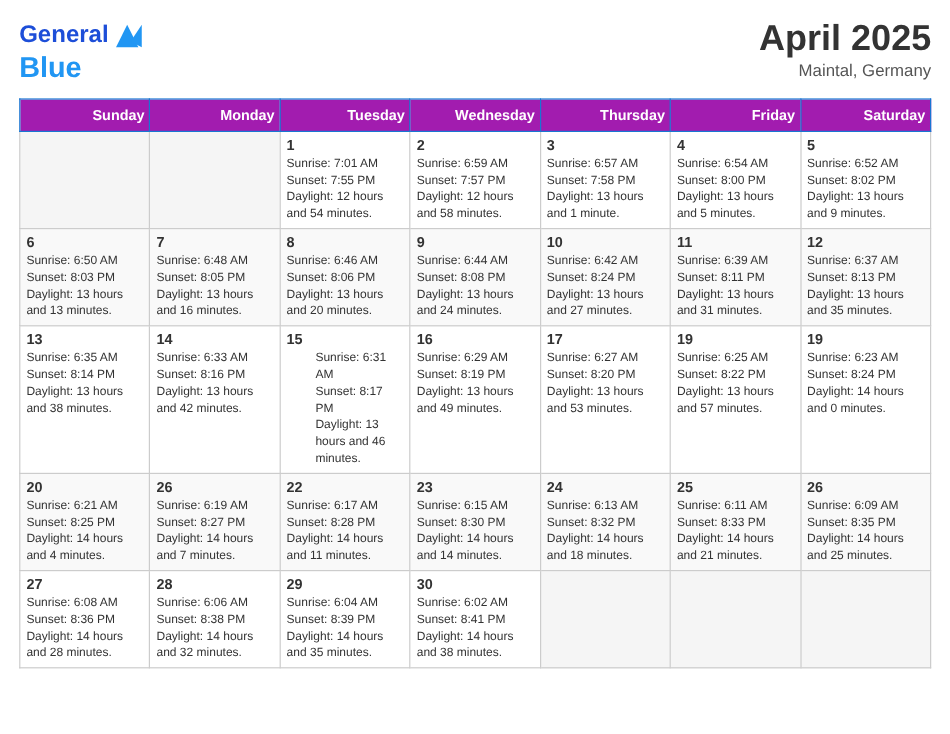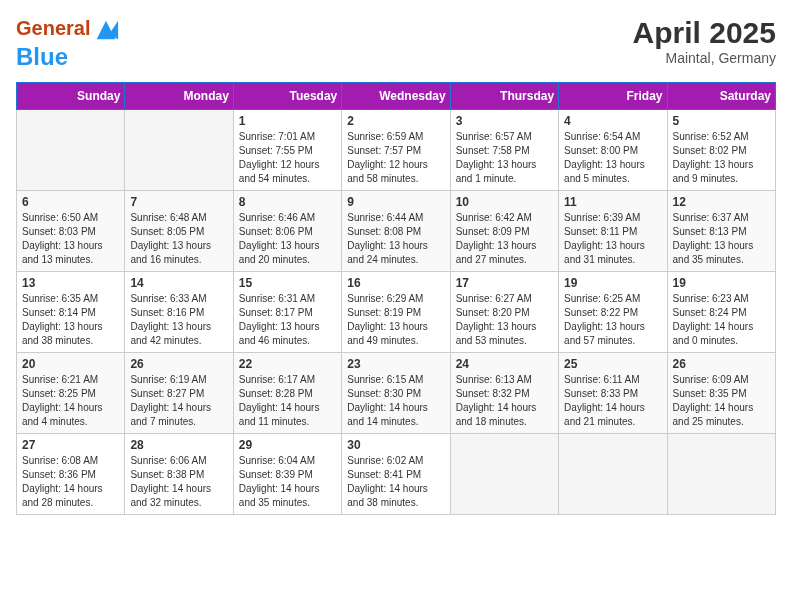--- a/index.html
+++ b/index.html
@@ -20,21 +20,21 @@
       display: flex;
       align-items: center;
     }
     .logo-text {
       font-size: 20px;
       font-weight: bold;
       color: #1a1a2e;
       line-height: 1.1;
     }
     .logo-text span {
-      color: #c2410c;
+      color: #1d4ed8;
     }
     .logo-icon {
       width: 28px;
       height: 28px;
       margin-left: 4px;
     }
     .title-block {
       text-align: right;
     }
     .month-year {
@@ -175,21 +175,21 @@
         </td>
         <td>
           <div class="day-number">9</div>
           <div class="day-info" style="white-space: pre-line;">Sunrise: 6:44 AM
 Sunset: 8:08 PM
 Daylight: 13 hours and 24 minutes.</div>
         </td>
         <td>
           <div class="day-number">10</div>
           <div class="day-info" style="white-space: pre-line;">Sunrise: 6:42 AM
-Sunset: 8:09 PM
+Sunset: 8:24 PM
 Daylight: 13 hours and 27 minutes.</div>
         </td>
         <td>
           <div class="day-number">11</div>
           <div class="day-info" style="white-space: pre-line;">Sunrise: 6:39 AM
 Sunset: 8:11 PM
 Daylight: 13 hours and 31 minutes.</div>
         </td>
         <td>
           <div class="day-number">12</div>
@@ -206,21 +206,21 @@
 Daylight: 13 hours and 38 minutes.</div>
         </td>
         <td>
           <div class="day-number">14</div>
           <div class="day-info" style="white-space: pre-line;">Sunrise: 6:33 AM
 Sunset: 8:16 PM
 Daylight: 13 hours and 42 minutes.</div>
         </td>
         <td>
           <div class="day-number">15</div>
-          <div class="day-info" style="white-space: pre-line;">Sunrise: 6:31 AM
+          <div class="day-info" style="white-space: pre-line; margin-left: 24px;">Sunrise: 6:31 AM
 Sunset: 8:17 PM
 Daylight: 13 hours and 46 minutes.</div>
         </td>
         <td>
           <div class="day-number">16</div>
           <div class="day-info" style="white-space: pre-line;">Sunrise: 6:29 AM
 Sunset: 8:19 PM
 Daylight: 13 hours and 49 minutes.</div>
         </td>
         <td>

